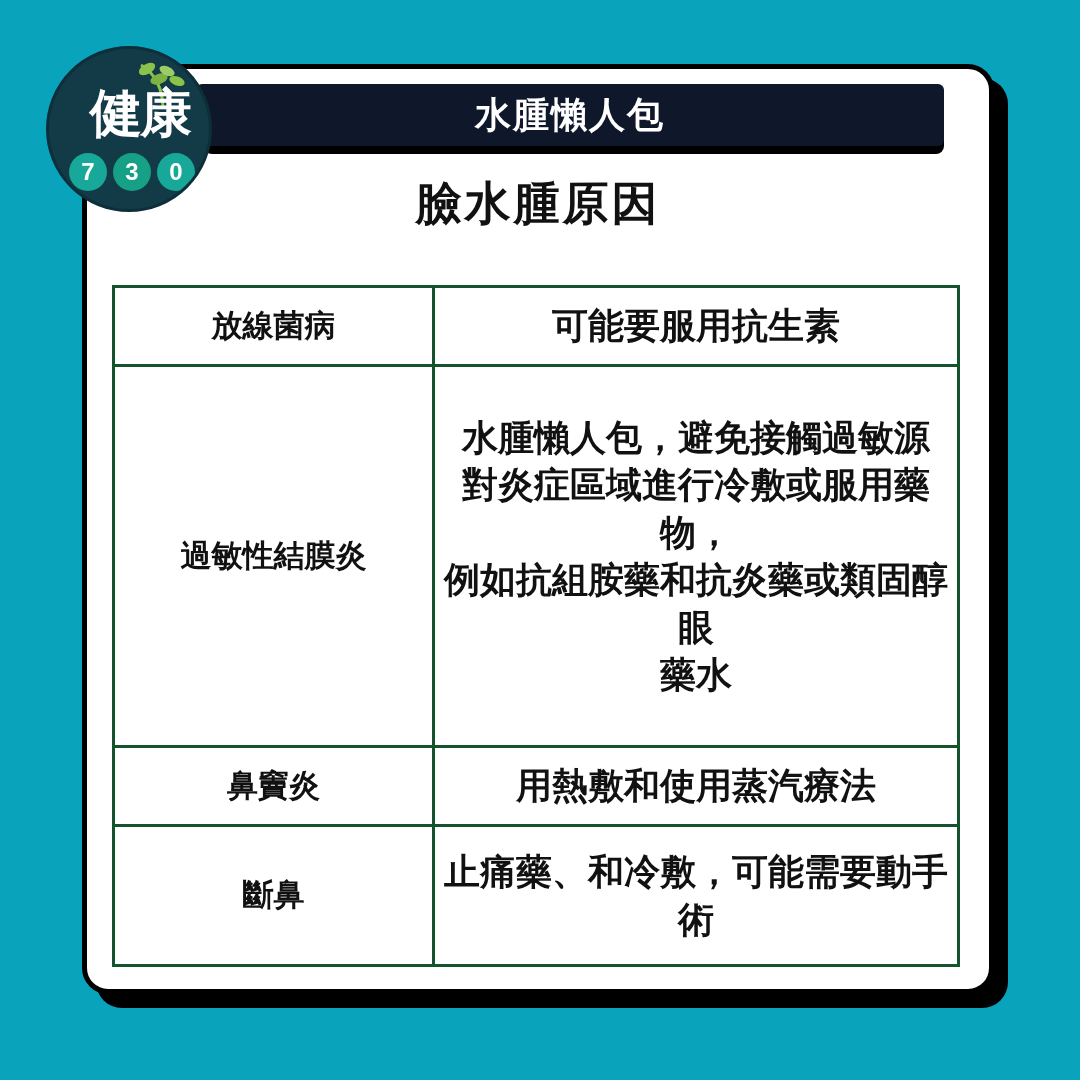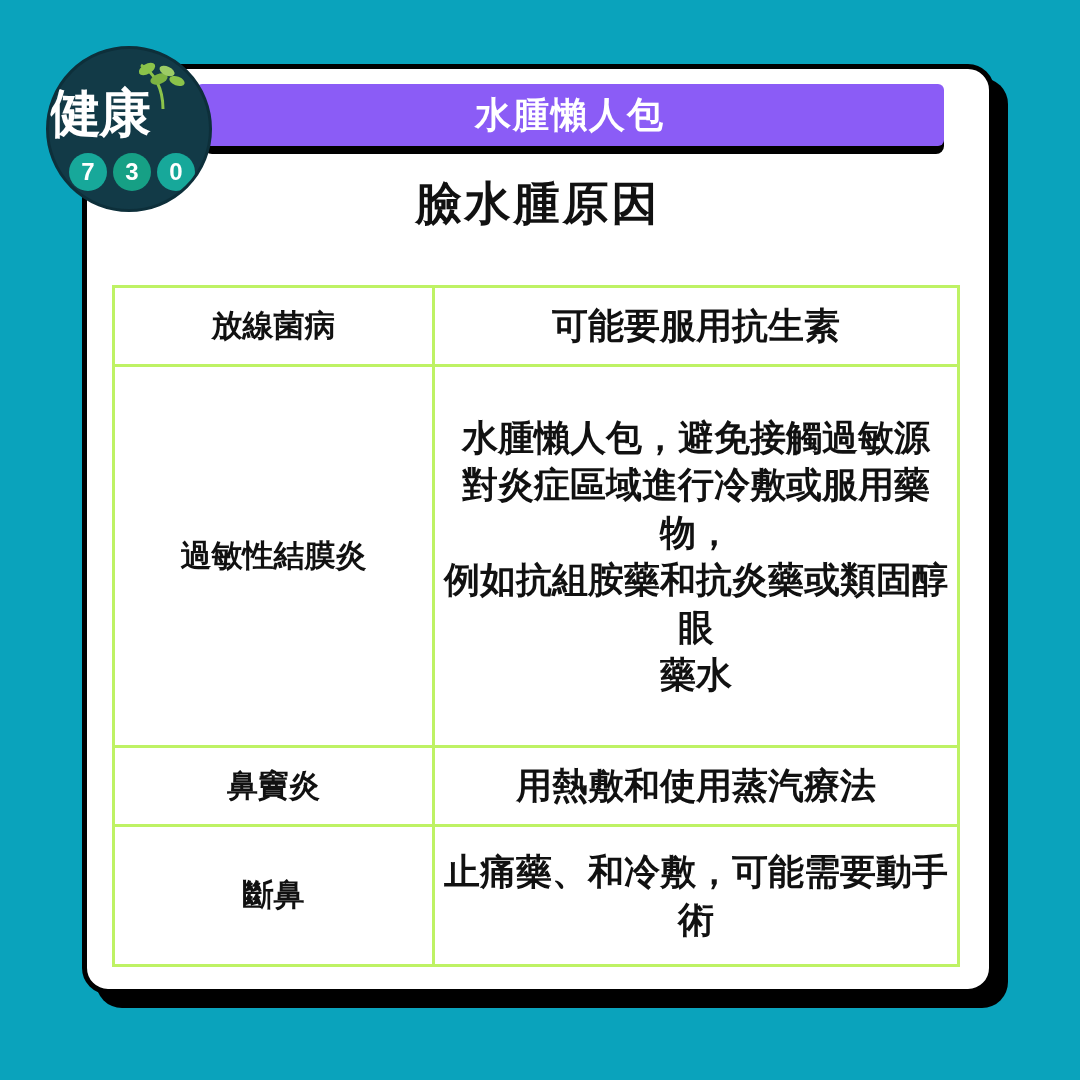--- a/index.html
+++ b/index.html
@@ -52,21 +52,21 @@
     height: 62px;
     background: #000000;
     border-radius: 8px 8px 8px 8px;
   }
   .ribbon {
     position: absolute;
     left: 196px;
     top: 84px;
     width: 748px;
     height: 62px;
-    background: #8b5cf6;
+    background: #0f172a;
     border-radius: 6px;
     display: flex;
     align-items: center;
     justify-content: center;
   }
   .ribbon-text {
     color: #ffffff;
     font-size: 36px;
     font-weight: bold;
     letter-spacing: 2px;
@@ -89,22 +89,23 @@
   .logo-leaf {
     position: absolute;
     left: 84px;
     top: 10px;
     width: 60px;
     height: 52px;
   }
   .logo-word {
     position: absolute;
     top: 38px;
-    left: 0;
+    left: 8px;
     width: 166px;
+    text-align: center;
     color: #ffffff;
     font-size: 52px;
     font-weight: bold;
     letter-spacing: -2px;
     line-height: 1;
   }
   .logo-nums {
     position: absolute;
     top: 104px;
     left: 0;
@@ -150,21 +151,21 @@
     width: 848px;
     height: 682px;
   }
   table.causes {
     width: 100%;
     height: 100%;
     border-collapse: collapse;
     table-layout: fixed;
   }
   table.causes td {
-    border: 3px solid #bef264;
+    border: 3px solid #14532d;
     text-align: center;
     vertical-align: middle;
     color: #111111;
     font-weight: bold;
     padding: 6px 8px;
     box-sizing: border-box;
   }
   td.col-cause {
     width: 320px;
     font-size: 31px;

